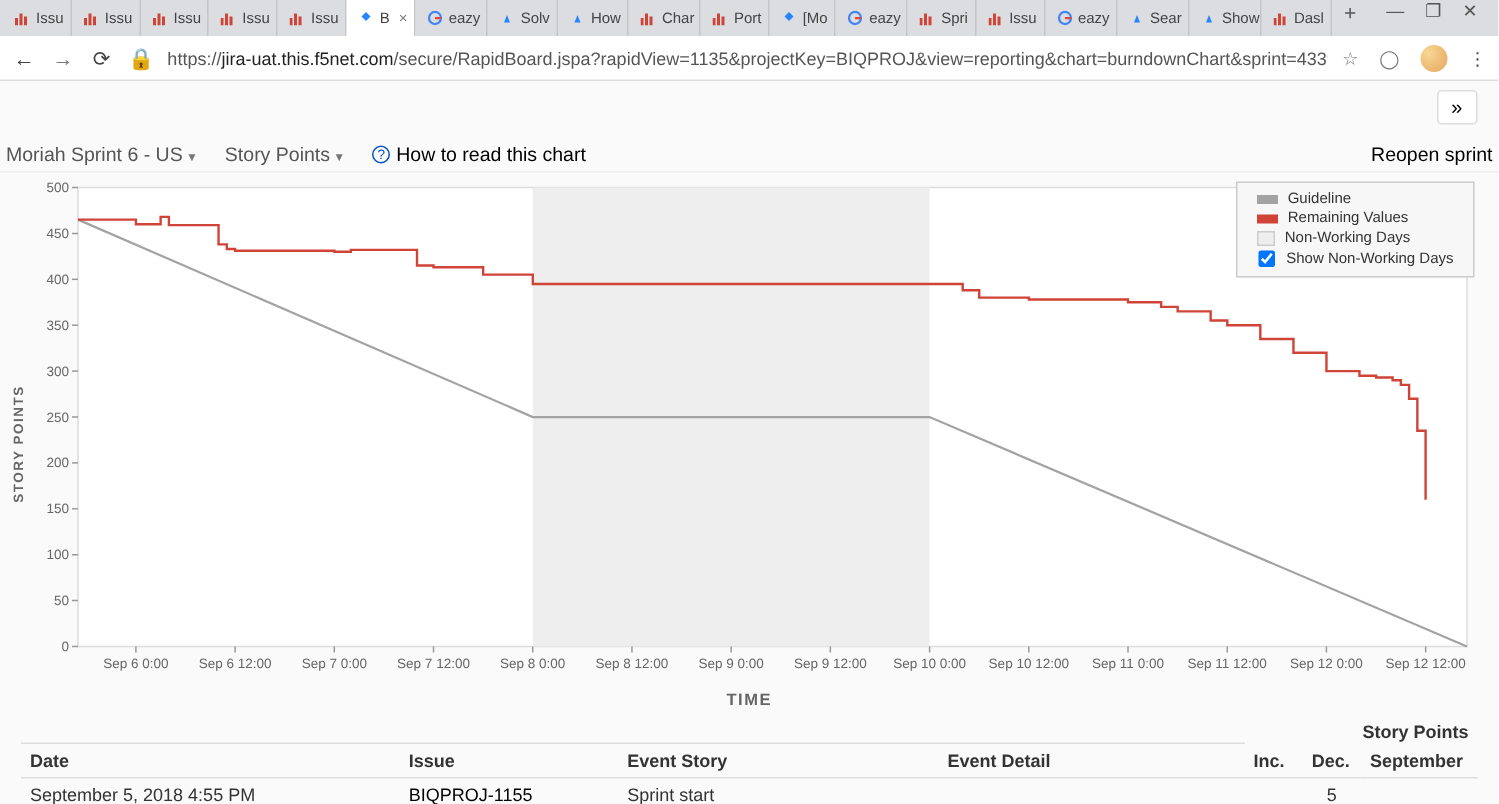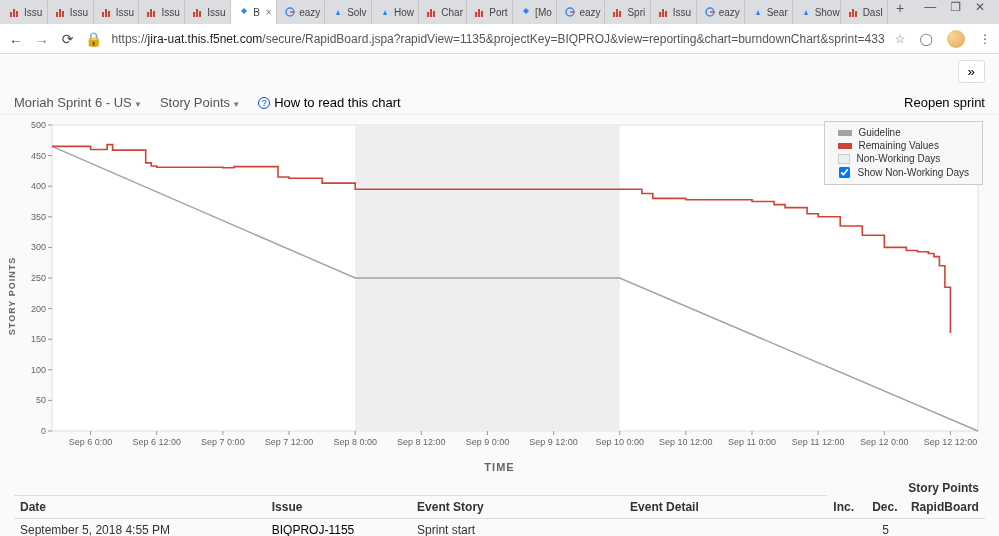--- a/index.html
+++ b/index.html
@@ -25,21 +25,21 @@
 .addr-right { margin-left:auto; display:flex; align-items:center; gap:14px; }
 .star { color:#777; cursor:pointer; }
 .avatar { width:18px; height:18px; border-radius:50%; background: radial-gradient(circle at 30% 30%, #f7d794, #e5a55e); cursor:pointer; }
 .menu-dots { color:#444; cursor:pointer; }
 
 
 .page { background:#fafafa; }
 .action-bar { display:flex; justify-content:flex-end; padding:6px 14px; }
 .action-bar button { border:1px solid #ddd; background:#fff; border-radius:3px; padding:3px 9px; cursor:pointer; }
 
-.toolbar { display:flex; align-items:center; gap:18px; padding:6px 14px 4px; color:#555; font-size:13px; border-bottom:1px solid #eee; }
+.toolbar { display:flex; align-items:center; gap:18px; padding:6px 4px 4px; color:#555; font-size:13px; border-bottom:1px solid #eee; }
 .toolbar .dd { cursor:pointer; color:#555; }
 .toolbar .dd::after { content:" ▼"; font-size:8px; color:#777; }
 .link { color:#000000; cursor:pointer; }
 .help { display:flex; align-items:center; gap:4px; }
 .spacer { flex:1; }
 
 
 .chart-wrap { position:relative; margin: 4px 14px 0 14px; }
 .axis-title-y { position:absolute; left:-2px; top:50%; transform:translate(-50%,-50%) rotate(-90deg); font-size:9px; font-weight:700; color:#666; letter-spacing:1px; }
 .axis-title-x { text-align:center; font-size:11px; font-weight:700; color:#666; letter-spacing:1px; margin-top:2px; }
@@ -330,21 +330,21 @@
     <div class="sp-title">Story Points</div>
     <table>
       <thead>
         <tr>
           <th style="width:26%">Date</th>
           <th style="width:15%">Issue</th>
           <th style="width:22%">Event Story</th>
           <th style="width:21%">Event Detail</th>
           <th class="sub" style="width:4%">Inc.</th>
           <th class="sub" style="width:4%">Dec.</th>
-          <th class="sub" style="width:8%">RapidBoard</th>
+          <th class="sub" style="width:8%">September</th>
         </tr>
       </thead>
       <tbody id="tbl-body">
           <tr>
             <td>September 5, 2018 4:55 PM</td>
             <td><span class="link">BIQPROJ-1155</span></td>
             <td>Sprint start</td>
             <td></td>
             <td class="cent"></td>
             <td class="cent">5</td>

